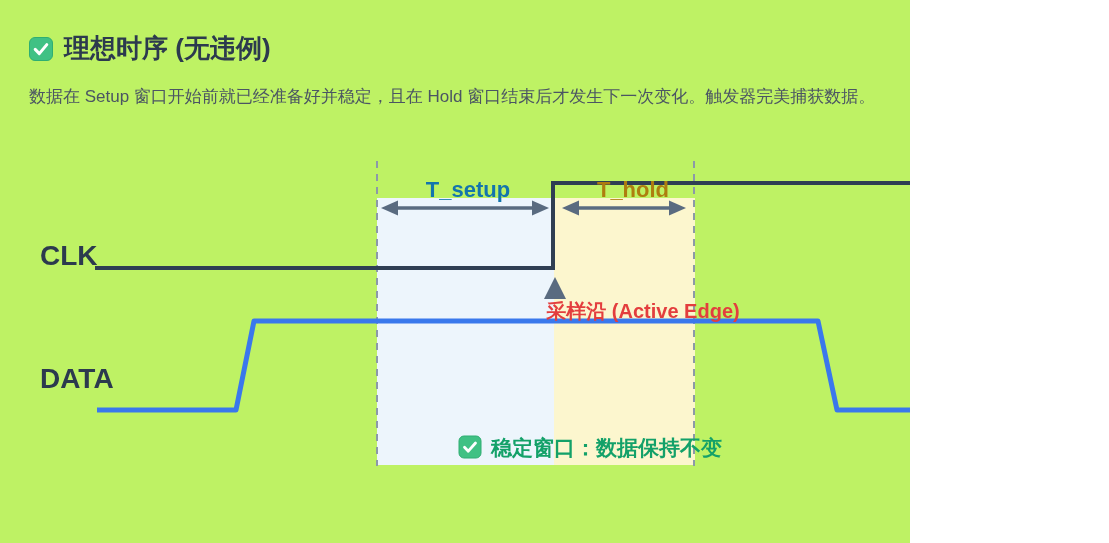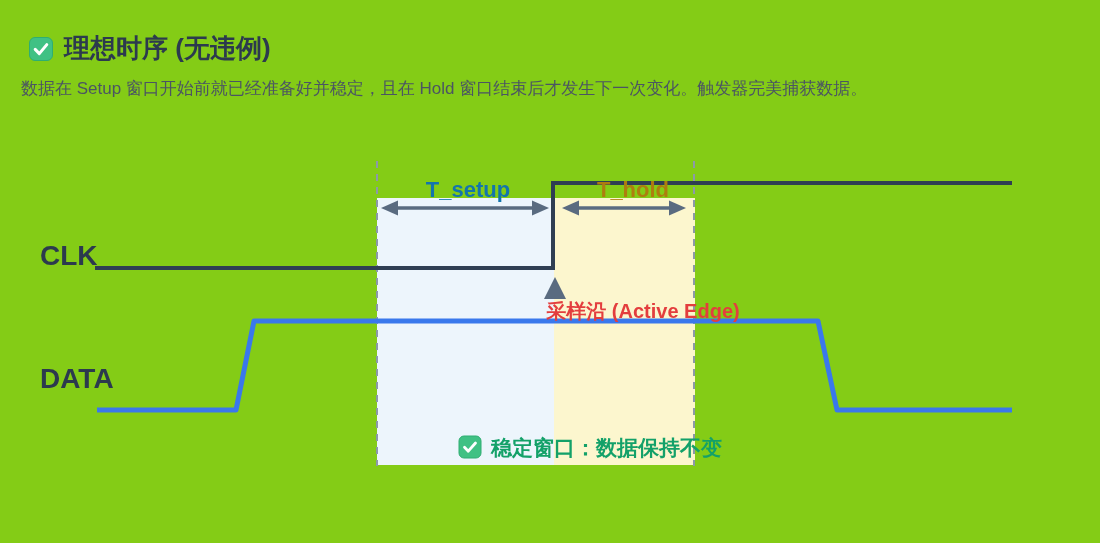--- a/index.html
+++ b/index.html
@@ -3,23 +3,23 @@
 <meta charset="utf-8">
 <style>
   html, body {
     margin: 0;
     padding: 0;
     background: #ffffff;
     font-family: "Liberation Sans", sans-serif;
   }
   .stage {
     position: relative;
-    width: 1100px;
+    width: 910px;
     height: 543px;
-    background: #84cc16;
+    background: #bef264;
     overflow: hidden;
   }
   .title-row {
     position: absolute;
     left: 29px;
     top: 31px;
     display: flex;
     align-items: center;
     gap: 11px;
   }
@@ -29,21 +29,21 @@
     font-weight: 700;
     color: #2c3a4e;
     letter-spacing: 0;
     white-space: nowrap;
   }
   .check-icon-svg { display: block; }
   .description {
     position: absolute;
     left: 17px;
     top: 73px;
-    margin: 4px;
+    margin: 12px;
     font-size: 17px;
     color: #4b5563;
     white-space: nowrap;
   }
   svg.diagram {
     position: absolute;
     left: 0;
     top: 0;
   }
   svg text { user-select: none; }

